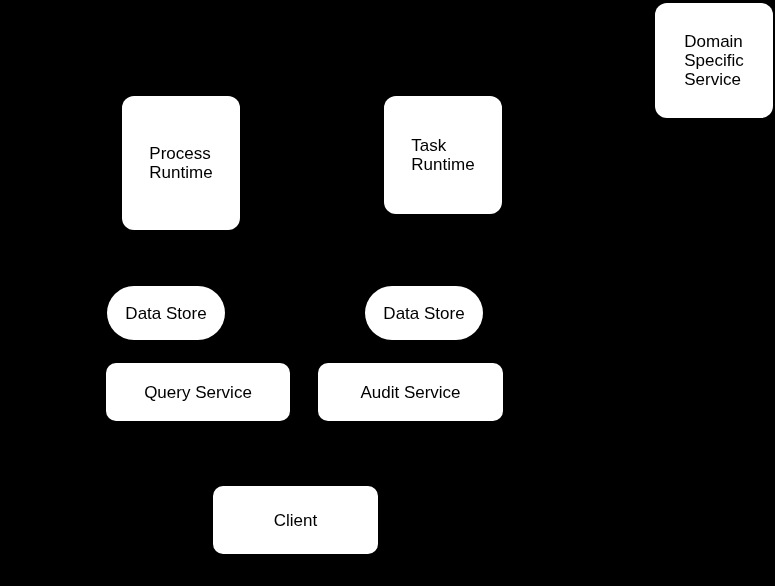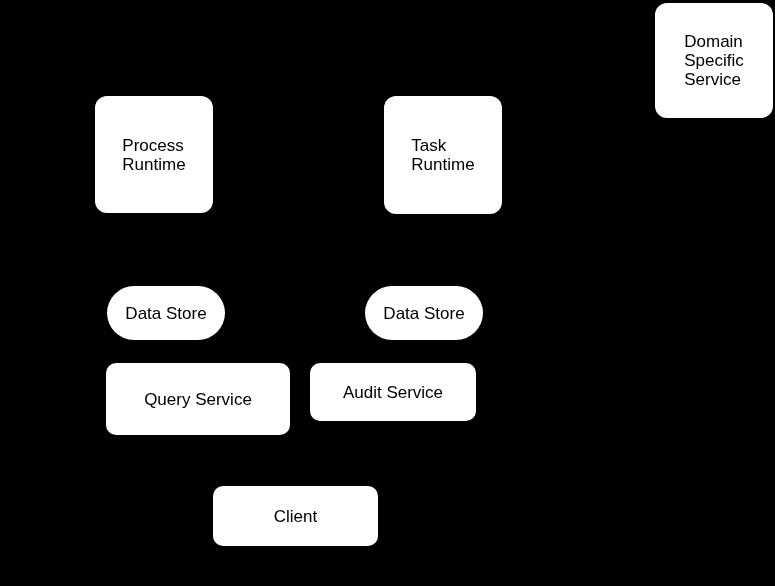--- a/index.html
+++ b/index.html
@@ -26,27 +26,27 @@
     font-size: 17px;
     line-height: 19px;
     white-space: pre-line;
     box-sizing: border-box;
   }
   .node--square { border-radius: 12px; }
   .node--pill   { border-radius: 27px; margin-top: 39px; }
   .node--rect   { border-radius: 10px; }
 
   .node--domain-specific-service { left: 655px; top: 3px;   width: 118px; height: 115px; }
-  .node--process-runtime         { left: 95px; top: 96px;  width: 118px; height: 117px; }
+  .node--process-runtime         { left: 122px; top: 96px;  width: 118px; height: 134px; }
   .node--task-runtime            { left: 365px; top: 96px;  width: 118px; height: 118px; margin-left: 19px; }
   .node--data-store-left         { left: 107px; top: 247px; width: 118px; height: 54px;  }
   .node--data-store-right        { left: 365px; top: 247px; width: 118px; height: 54px;  }
-  .node--query-service           { left: 106px; top: 363px; width: 184px; height: 72px;  }
-  .node--audit-service           { left: 310px; top: 363px; width: 166px; height: 58px;  }
-  .node--client                  { left: 213px; top: 486px; width: 165px; height: 60px;  }
+  .node--query-service           { left: 106px; top: 363px; width: 184px; height: 58px;  }
+  .node--audit-service           { left: 318px; top: 363px; width: 185px; height: 58px;  }
+  .node--client                  { left: 213px; top: 486px; width: 165px; height: 68px;  }
 </style>
 </head>
 <body>
 
 <div class="canvas">
 
   <div class="node node--square node--domain-specific-service">
     <span>Domain
 Specific
 Service</span>

